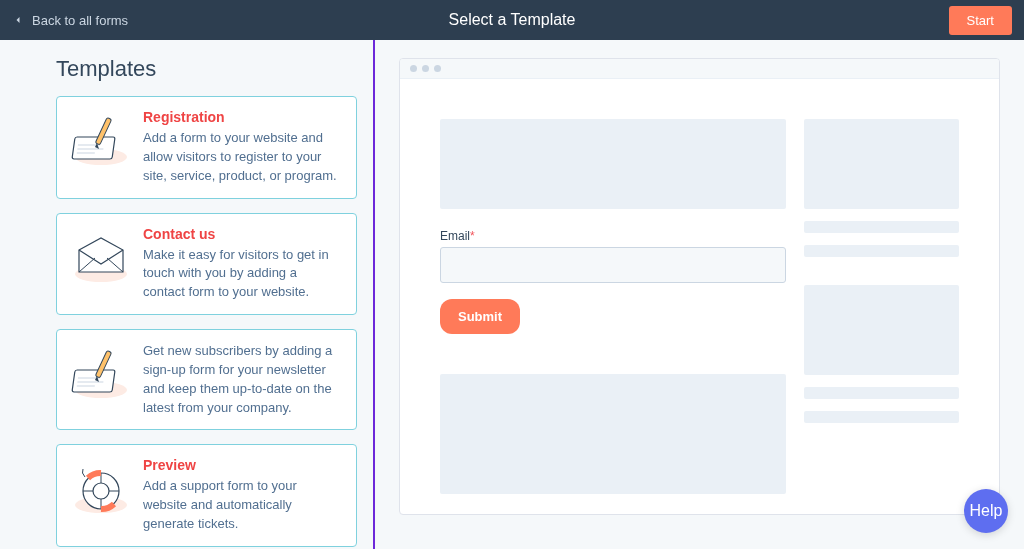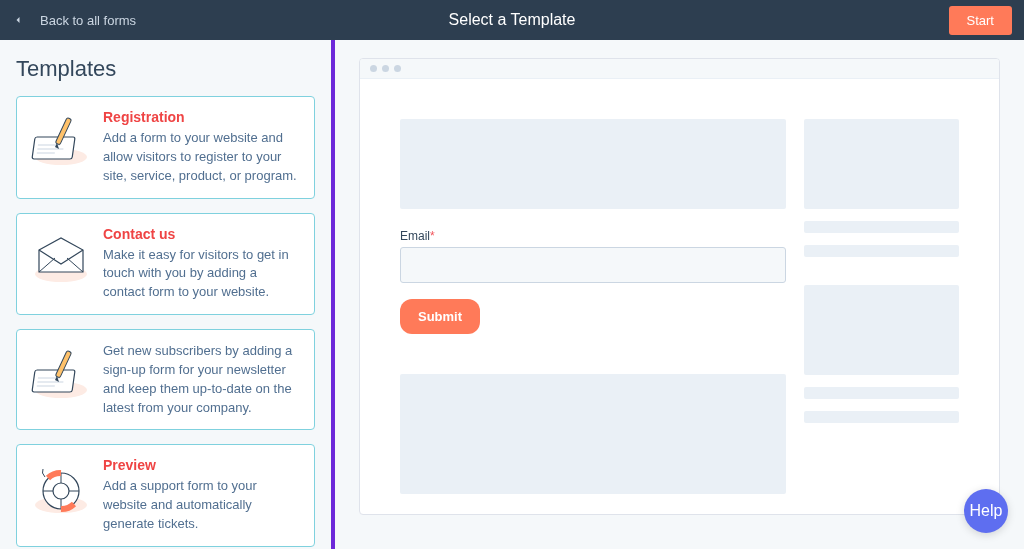--- a/index.html
+++ b/index.html
@@ -19,21 +19,21 @@
       align-items: center;
       padding: 0 12px;
       position: relative;
     }
     .back-link {
       display: flex;
       align-items: center;
       color: #cbd6e2;
       font-size: 13px;
       cursor: pointer;
-      gap: 16px;
+      gap: 8px;
     }
     .back-link svg { width: 12px; height: 12px; fill: #cbd6e2; }
     .header-title {
       position: absolute;
       left: 50%;
       transform: translateX(-50%);
       color: #fff;
       font-size: 16px;
       font-weight: 400;
     }
@@ -47,22 +47,23 @@
       border-radius: 3px;
       cursor: pointer;
     }
     .main {
       display: flex;
       height: calc(100% - 40px);
     }
     .sidebar {
       width: 335px;
       padding: 16px;
-      border-right: 4px solid #6d28d9;
+      border-right: 2px solid #6d28d9;
       overflow-y: auto;
+      margin-left: 40px;
     }
     .sidebar-title {
       font-size: 22px;
       font-weight: 400;
       color: #33475b;
       margin-bottom: 14px;
     }
     .template-card {
       border: 1px solid #7fd1de;
       border-radius: 4px;

